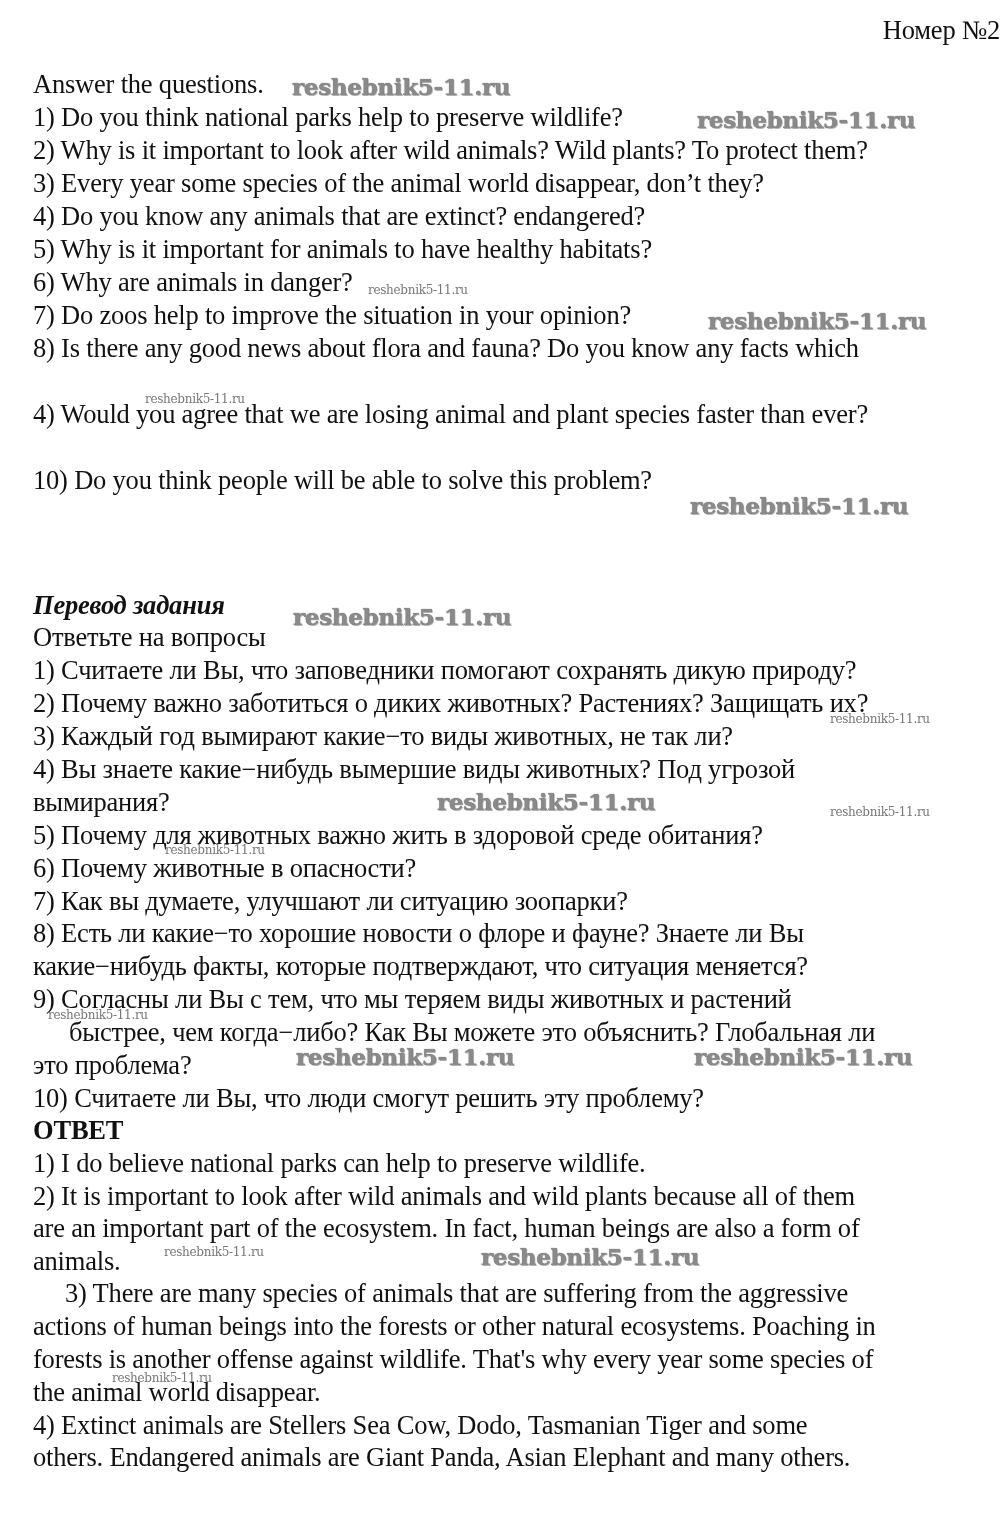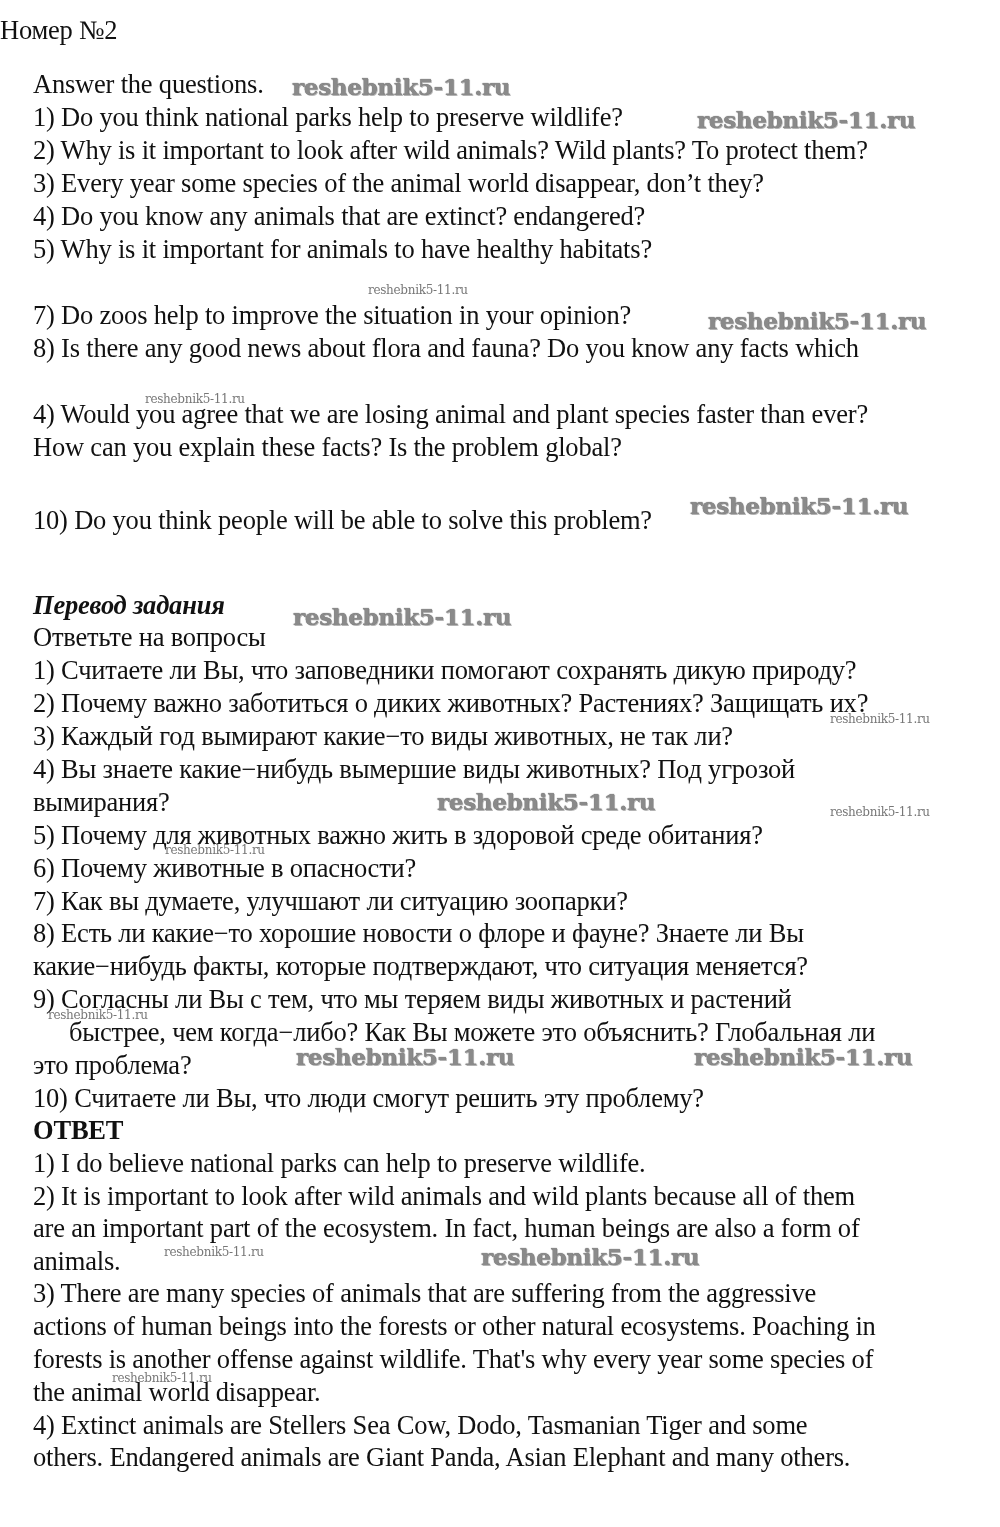--- a/index.html
+++ b/index.html
@@ -7,21 +7,21 @@
     width: 1000px; height: 1527px; position: relative; overflow: hidden;
     font-family: "Liberation Serif", "DejaVu Serif", serif;
     color: #111111;
   }
   .page { position: absolute; left: 0; top: 0; width: 1000px; height: 1527px; }
   .line {
     position: absolute; left: 33px; font-size: 26.5px; line-height: 32px;
     white-space: nowrap; letter-spacing: -0.2px;
     transform-origin: left top;
   }
-  .center { left: 0; width: 1000px; text-align: left; }
+  .center { left: 0; width: 1000px; text-align: right; }
   .italic-bold { font-style: italic; font-weight: bold; }
   .bold { font-weight: bold; }
   .wm {
     position: absolute; font-family: "DejaVu Serif", serif; font-weight: bold;
     color: #8a8a8a; white-space: nowrap;
     text-shadow: 0 0 1px #555, 1px 1px 0 #bdbdbd;
     letter-spacing: -0.3px;
   }
   .wm.big { font-size: 23px; }
   .wm.small { font-size: 12px; color: #777; text-shadow: none; font-weight: normal; }
@@ -32,25 +32,25 @@
 <div class="page">
 
   <div class="line center" style="top:14px;">Номер №2</div>
 
   <div class="line" style="top:68px;">Answer the questions.</div>
   <div class="line" style="top:101px;">1) Do you think national parks help to preserve wildlife?</div>
   <div class="line" style="top:134px;">2) Why is it important to look after wild animals? Wild plants? To protect them?</div>
   <div class="line" style="top:167px;">3) Every year some species of the animal world disappear, don’t they?</div>
   <div class="line" style="top:200px;">4) Do you know any animals that are extinct? endangered?</div>
   <div class="line" style="top:233px;">5) Why is it important for animals to have healthy habitats?</div>
+  <div class="line" style="top:266px;">6) Why are animals in danger?</div>
   <div class="line" style="top:299px;">7) Do zoos help to improve the situation in your opinion?</div>
   <div class="line" style="top:332px;">8) Is there any good news about flora and fauna? Do you know any facts which</div>
   <div class="line" style="top:398px;">4) Would you agree that we are losing animal and plant species faster than ever?</div>
-  <div class="line" style="top:431px;">How can you explain these facts? Is the problem global?</div>
-  <div class="line" style="top:464px;margin-top:40px;">10) Do you think people will be able to solve this problem?</div>
+  <div class="line" style="top:464px;">10) Do you think people will be able to solve this problem?</div>
 
 
   <div class="line italic-bold" style="top:589px;">Перевод задания</div>
   <div class="line" style="top:621px;">Ответьте на вопросы</div>
   <div class="line" style="top:654px;">1) Считаете ли Вы, что заповедники помогают сохранять дикую природу?</div>
   <div class="line" style="top:687px;">2) Почему важно заботиться о диких животных? Растениях? Защищать их?</div>
   <div class="line" style="top:720px;">3) Каждый год вымирают какие−то виды животных, не так ли?</div>
   <div class="line" style="top:753px;">4) Вы знаете какие−нибудь вымершие виды животных? Под угрозой</div>
   <div class="line" style="top:786px;">вымирания?</div>
   <div class="line" style="top:819px;">5) Почему для животных важно жить в здоровой среде обитания?</div>
@@ -61,21 +61,21 @@
   <div class="line" style="top:983px;">9) Согласны ли Вы с тем, что мы теряем виды животных и растений</div>
   <div class="line" style="top:1016px;margin-left:36px;">быстрее, чем когда−либо? Как Вы можете это объяснить? Глобальная ли</div>
   <div class="line" style="top:1049px;">это проблема?</div>
   <div class="line" style="top:1082px;">10) Считаете ли Вы, что люди смогут решить эту проблему?</div>
 
   <div class="line bold" style="top:1114px;">ОТВЕТ</div>
   <div class="line" style="top:1147px;">1) I do believe national parks can help to preserve wildlife.</div>
   <div class="line" style="top:1180px;">2) It is important to look after wild animals and wild plants because all of them</div>
   <div class="line" style="top:1212px;">are an important part of the ecosystem. In fact, human beings are also a form of</div>
   <div class="line" style="top:1245px;">animals.</div>
-  <div class="line" style="top:1277px;">3) There are many species of animals that are suffering from the aggressive</div>
+  <div class="line" style="top:1277px;margin-left:32px;">3) There are many species of animals that are suffering from the aggressive</div>
   <div class="line" style="top:1310px;">actions of human beings into the forests or other natural ecosystems. Poaching in</div>
   <div class="line" style="top:1376px;">the animal world disappear.</div>
   <div class="line" style="top:1343px;">forests is another offense against wildlife. That's why every year some species of</div>
   <div class="line" style="top:1409px;">4) Extinct animals are Stellers Sea Cow, Dodo, Tasmanian Tiger and some</div>
   <div class="line" style="top:1441px;">others. Endangered animals are Giant Panda, Asian Elephant and many others.</div>
 
   <div class="wm big" style="left:292px; top:73px;">reshebnik5-11.ru</div>
   <div class="wm big" style="left:697px; top:106px;">reshebnik5-11.ru</div>
   <div class="wm small" style="left:368px; top:283px;">reshebnik5-11.ru</div>
   <div class="wm big" style="left:708px; top:307px;">reshebnik5-11.ru</div>

